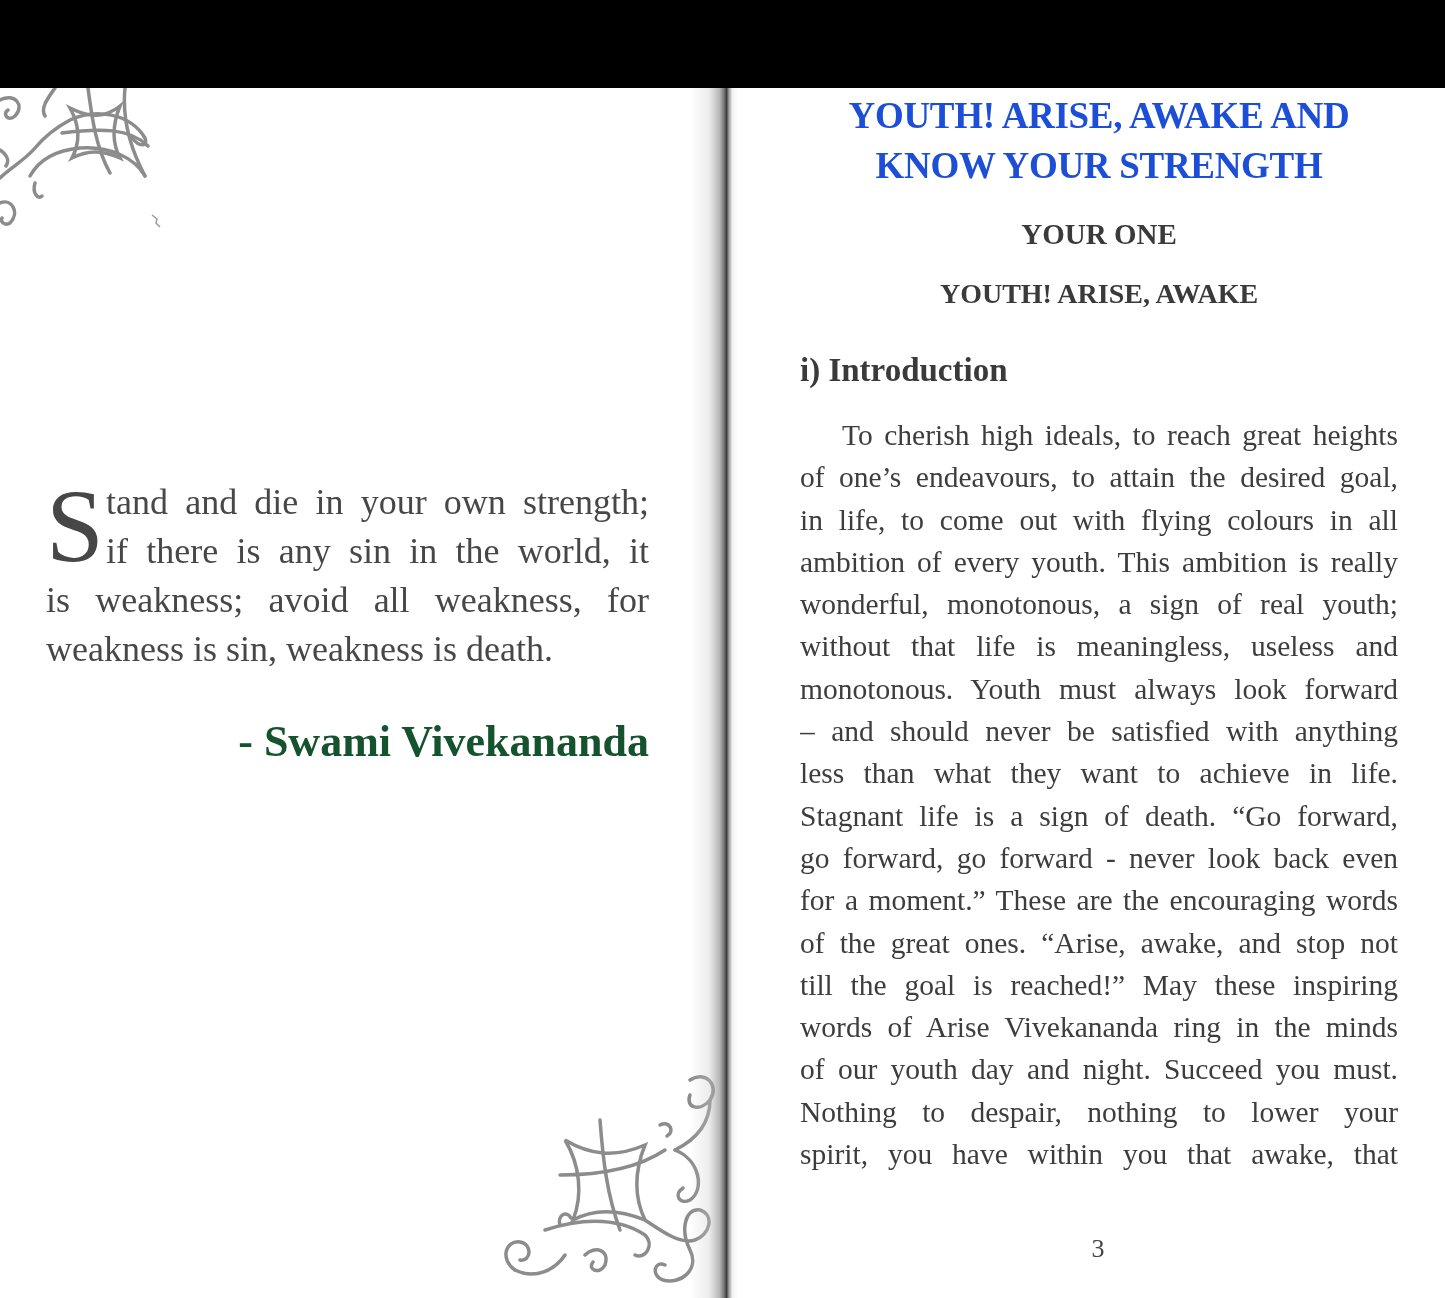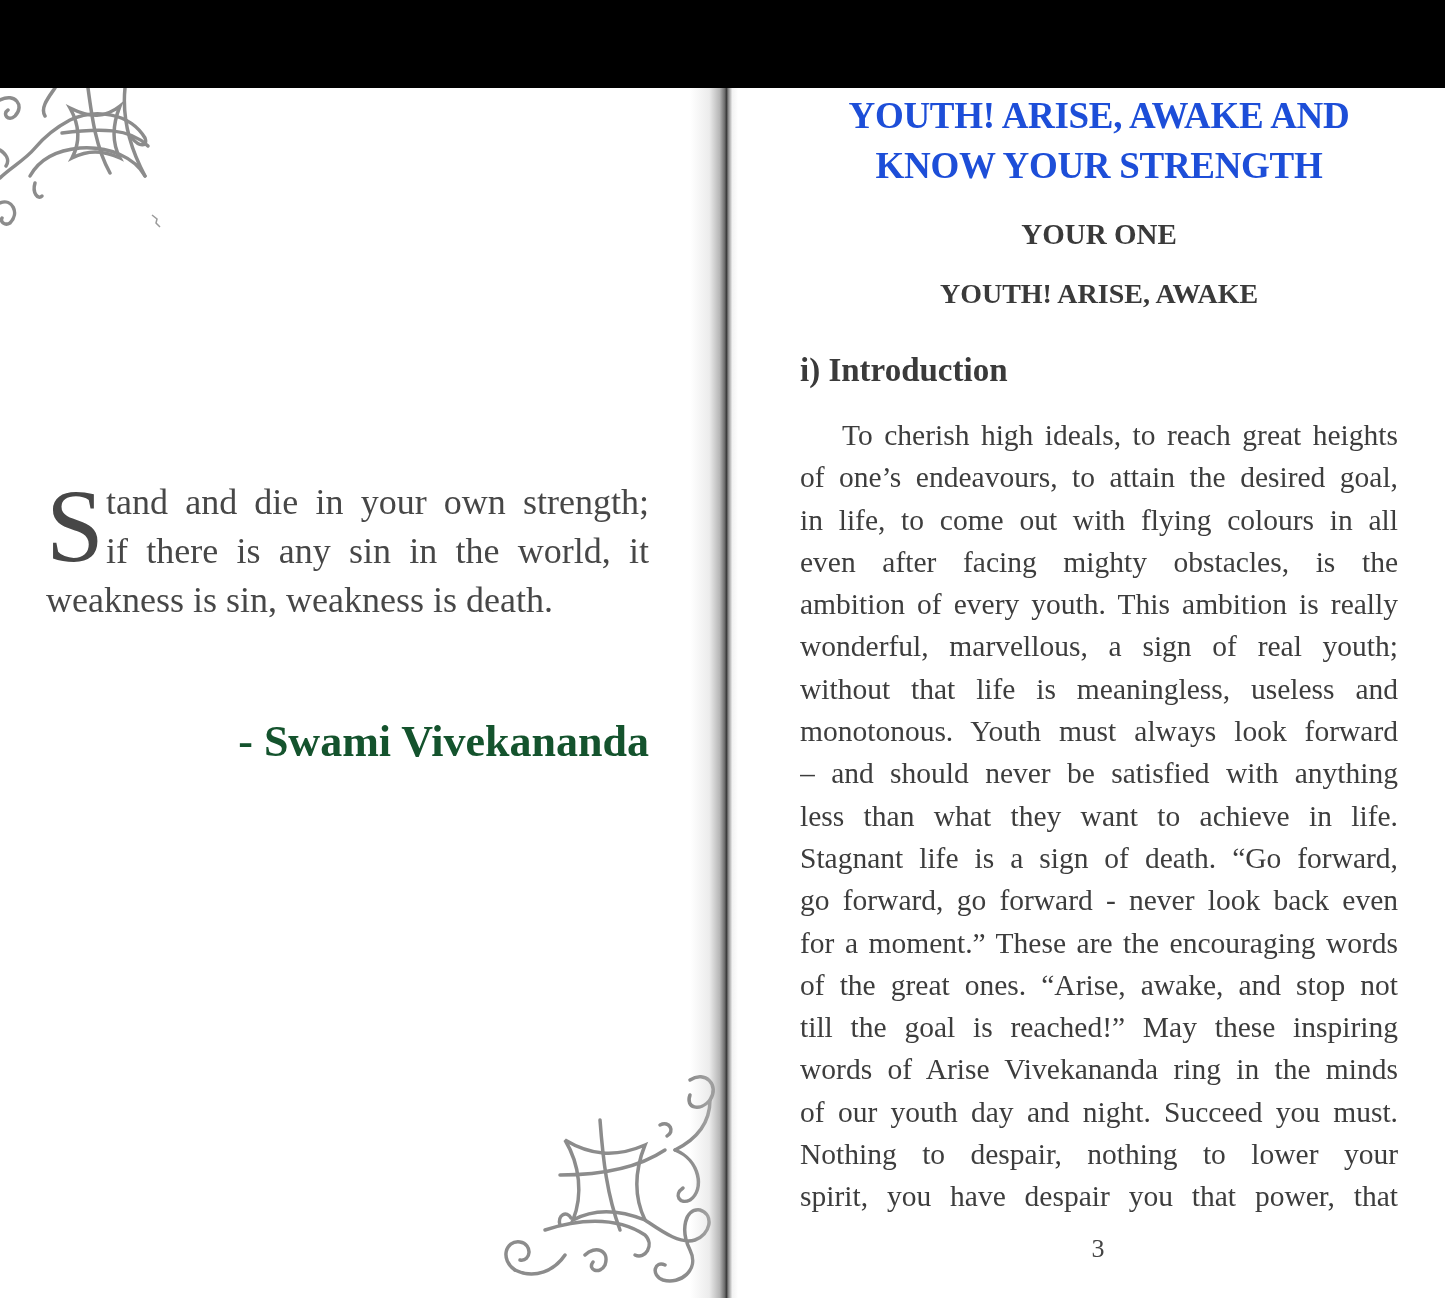--- a/index.html
+++ b/index.html
@@ -67,20 +67,21 @@
 <div class="ornament" style="left:150px; top:213px;">
   <svg width="14" height="20" viewBox="0 0 14 20" fill="none" stroke="#9a9a9a" stroke-width="1.5">
       <path d="M2 2 L7 6 L6 10 L10 14"></path>
     </svg>
 </div>
 
 <div class="quote">
   <span class="dropcap">S</span>
   <span class="line indented">tand and die in your own strength;</span>
   <span class="line indented">if there is any sin in the world, it</span>
+  <span class="line">is weakness; avoid all weakness, for</span>
   <span class="line last">weakness is sin, weakness is death.</span>
 </div>
 <div class="attribution">- Swami Vivekananda</div>
 
 <div class="ornament" style="left:495px; top:1070px;">
   <svg width="230" height="225" viewBox="0 0 230 225" fill="none" stroke="#8c8c8c" stroke-width="3.5" stroke-linecap="round">
     <path d="M195 10 C210 0, 225 15, 215 30 C205 42, 190 38, 195 25"></path>
     <path d="M215 30 C215 55, 200 70, 180 80"></path>
     <path d="M165 55 C175 50, 180 62, 172 66"></path>
     <path d="M70 70 C95 85, 120 88, 150 75 C140 100, 138 125, 150 150 C125 140, 100 138, 78 150 C88 125, 85 95, 70 70 Z"></path>
@@ -102,32 +103,31 @@
   <div class="h-main" style="top:6px;">YOUTH! ARISE, AWAKE AND</div>
   <div class="h-main" style="top:56px;">KNOW YOUR STRENGTH</div>
   <div class="h-part" style="top:130px;">YOUR ONE</div>
   <div class="h-sub" style="top:190px;">YOUTH! ARISE, AWAKE</div>
   <div class="h-section" style="top:264px;">i) Introduction</div>
 
   <div class="body-text">
     <span class="line first">To cherish high ideals, to reach great heights</span>
     <span class="line">of one’s endeavours, to attain the desired goal,</span>
     <span class="line">in life,  to come out with flying colours in all</span>
-    <span class="line">even after facing mighty obstacles, is the</span>
     <span class="line">ambition of every youth. This ambition is really</span>
-    <span class="line">wonderful, marvellous, a sign of real youth;</span>
+    <span class="line">wonderful, monotonous, a sign of real youth;</span>
     <span class="line">without that life is meaningless, useless and</span>
     <span class="line">monotonous.  Youth must always look forward</span>
     <span class="line">– and should never be satisfied with anything</span>
     <span class="line">less than what they want to achieve in life.</span>
     <span class="line">Stagnant life is a sign of death. “Go forward,</span>
     <span class="line">go forward, go forward - never look back even</span>
     <span class="line">for a moment.” These are the encouraging words</span>
     <span class="line">of the great ones. “Arise, awake, and stop not</span>
     <span class="line">till the goal is reached!”  May these inspiring</span>
     <span class="line">words of Arise Vivekananda ring in the minds</span>
     <span class="line">of our youth day and night.  Succeed you must.</span>
     <span class="line">Nothing to despair, nothing to lower  your</span>
-    <span class="line">spirit, you have despair you that power, that</span>
+    <span class="line">spirit, you have within you that awake, that</span>
   </div>
 </div>
 
 <div class="page-number">3</div>
 
 </body></html>

